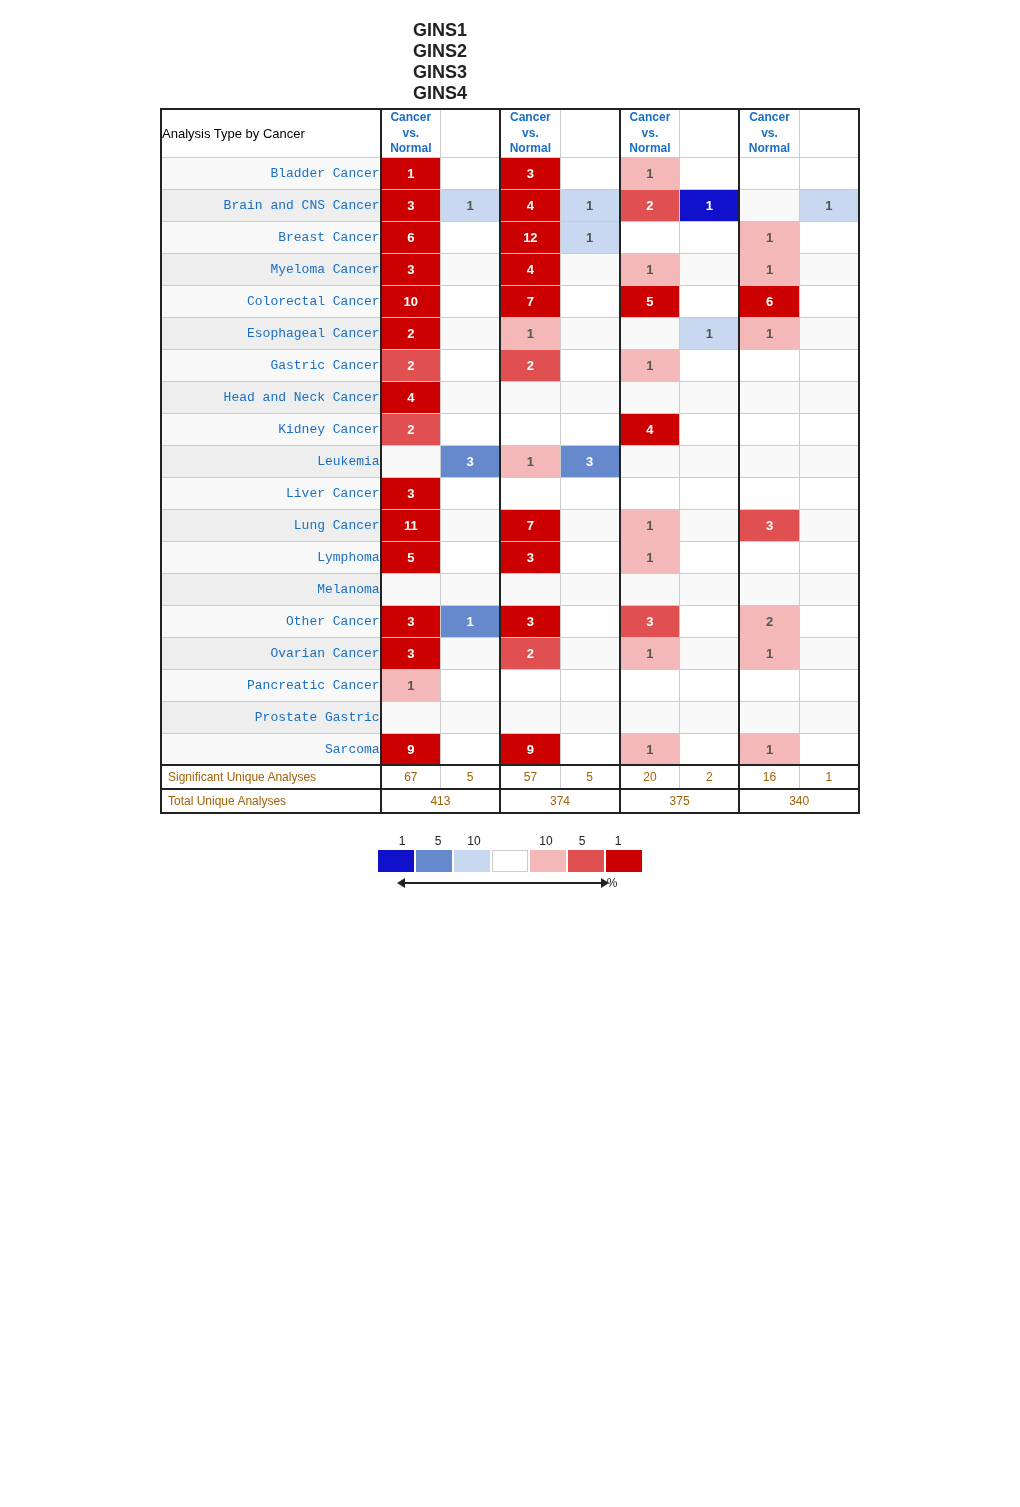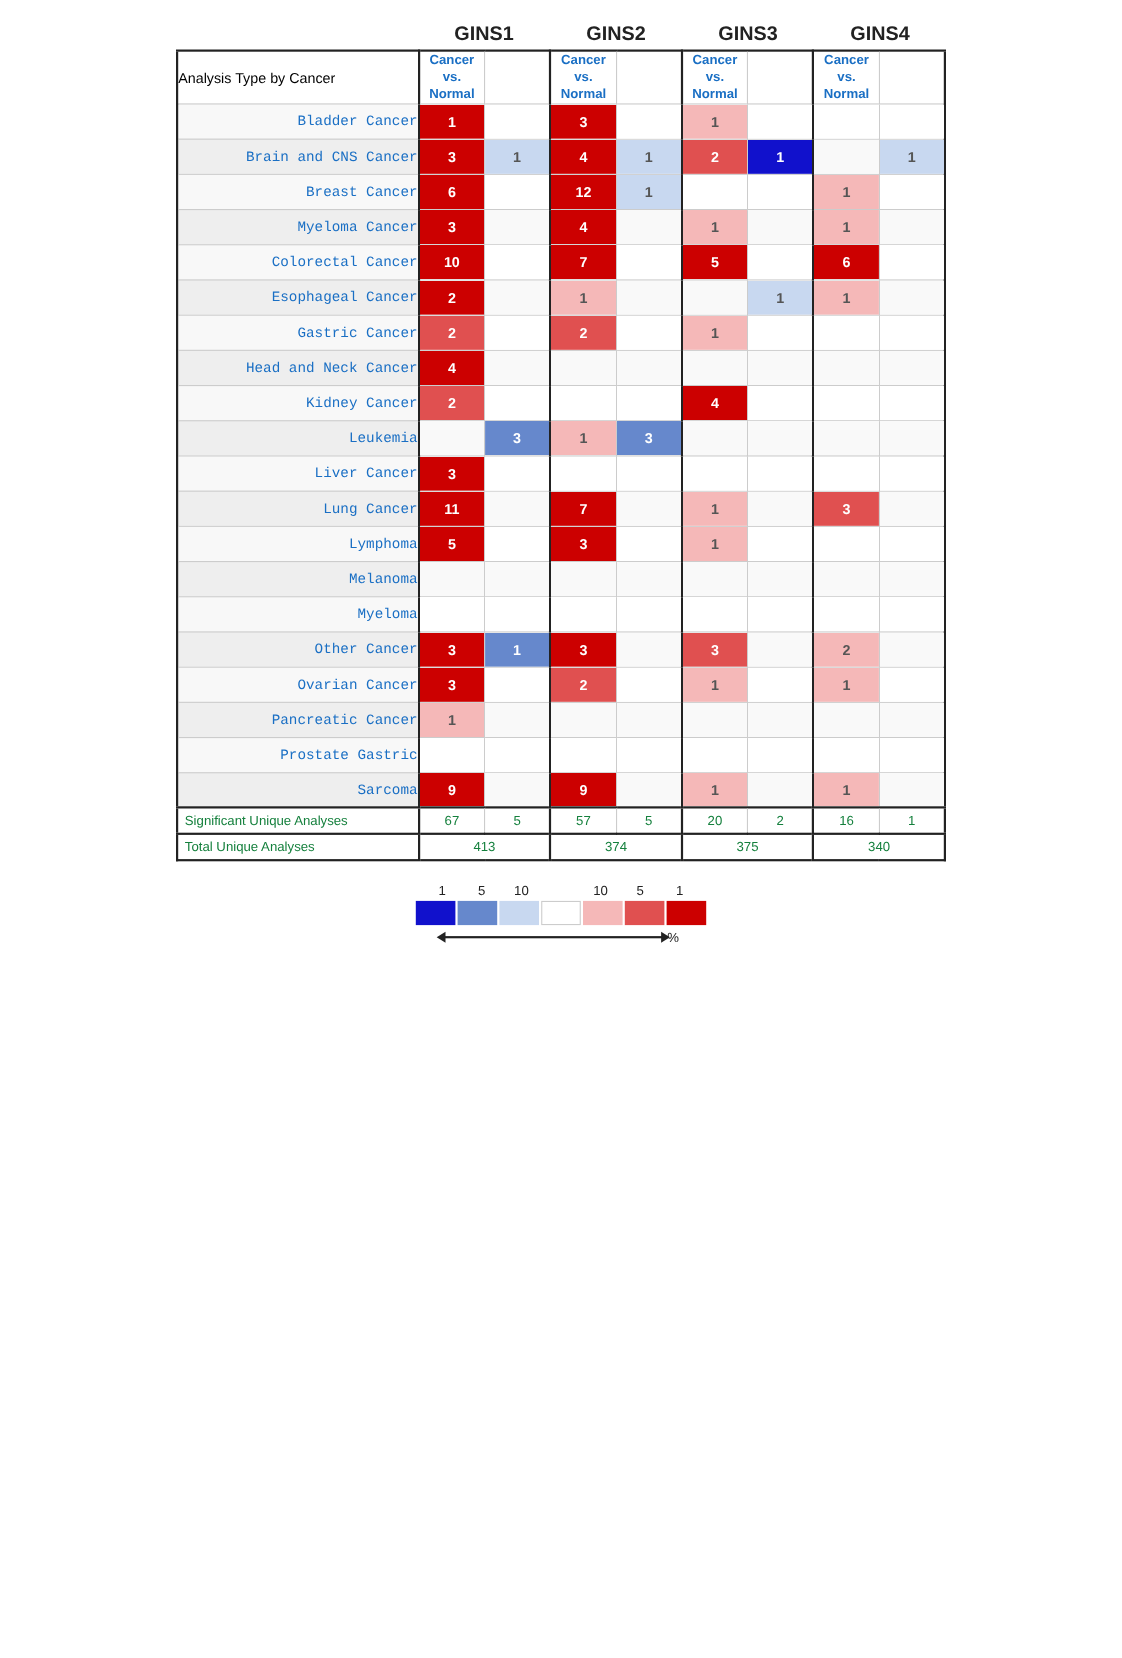--- a/index.html
+++ b/index.html
@@ -12,20 +12,21 @@
       padding: 20px;
     }
     .chart-container {
       width: 700px;
     }
     .top-header {
       display: flex;
       justify-content: flex-start;
       margin-bottom: 4px;
       margin-left: 220px;
+      flex-direction: column;
     }
     .gins-label {
       font-size: 18px;
       font-weight: bold;
       color: #222;
       text-align: center;
     }
     .gins-label-1 { width: 120px; }
     .gins-label-2 { width: 120px; }
     .gins-label-3 { width: 120px; }
@@ -105,21 +106,21 @@
     .red-1  { background: #f5b8b8; color: #555; }
     .blue-1 { background: #c8d8f0; color: #555; }
     .blue-5 { background: #6688cc; color: #fff; }
     .blue-10{ background: #1111cc; color: #fff; }
     .empty  { background: #fff; }
 
     
     .footer-row td {
       border-top: 2px solid #222;
       font-size: 12px;
-      color: #15803d;
+      color: #a16207;
       text-align: center;
       padding: 4px 2px;
       background: #fff;
     }
     .footer-label {
       text-align: left !important;
       padding-left: 6px !important;
       font-size: 12px;
       border-right: 2px solid #222 !important;
     }
@@ -362,31 +363,20 @@
           <td class="data-cell empty group-end"></td>
           <td class="data-cell red-10">3</td>
           <td class="data-cell empty group-end"></td>
           <td class="data-cell red-1">1</td>
           <td class="data-cell empty group-end"></td>
           <td class="data-cell empty"></td>
           <td class="data-cell empty"></td>
         </tr>
         <tr class="data-row">
           <td class="cancer-label">Melanoma</td>
-          <td class="data-cell empty"></td>
-          <td class="data-cell empty group-end"></td>
-          <td class="data-cell empty"></td>
-          <td class="data-cell empty group-end"></td>
-          <td class="data-cell empty"></td>
-          <td class="data-cell empty group-end"></td>
-          <td class="data-cell empty"></td>
-          <td class="data-cell empty"></td>
-        </tr>
-        <tr class="data-row">
-          <td class="cancer-label">Myeloma</td>
           <td class="data-cell empty"></td>
           <td class="data-cell empty group-end"></td>
           <td class="data-cell empty"></td>
           <td class="data-cell empty group-end"></td>
           <td class="data-cell empty"></td>
           <td class="data-cell empty group-end"></td>
           <td class="data-cell empty"></td>
           <td class="data-cell empty"></td>
         </tr>
         <tr class="data-row">

